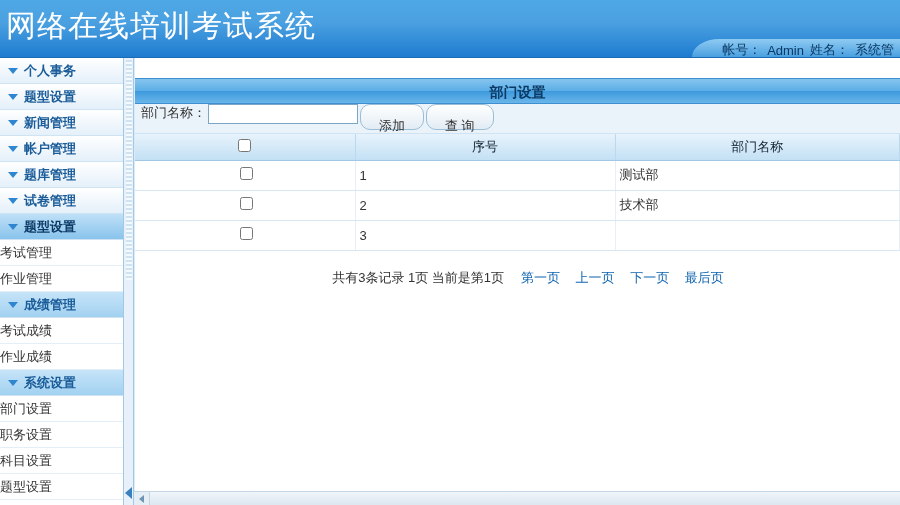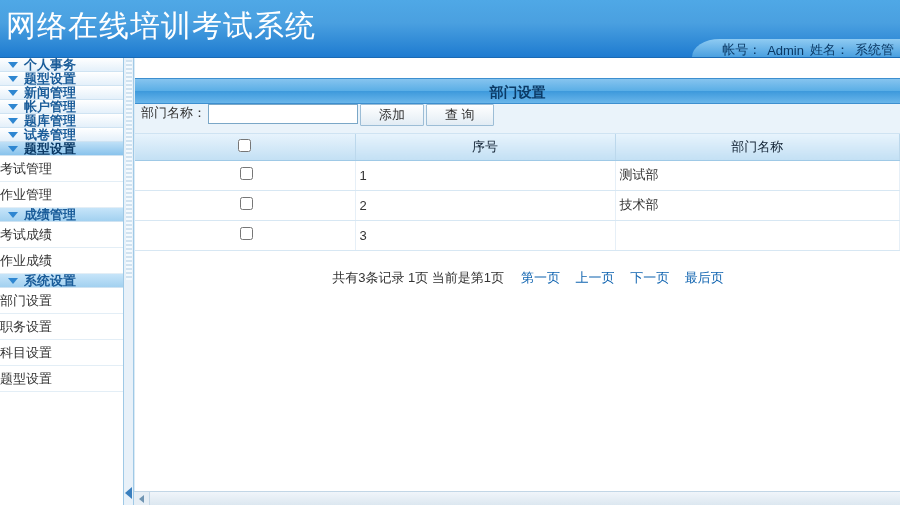--- a/index.html
+++ b/index.html
@@ -54,21 +54,21 @@
   }
 
   
   .sidebar {
     width: 124px;
     background: #fff;
     border-right: 1px solid #9fc9e6;
     overflow-y: auto;
   }
   .side-group {
-    height: 14px;
+    height: 26px;
     line-height: 26px;
     padding-left: 8px;
     font-size: 13px;
     color: #1a5c99;
     font-weight: bold;
     border-bottom: 1px solid #cfe3f2;
     background: linear-gradient(to bottom, #ffffff, #e4f0fa);
     cursor: pointer;
     display: flex;
     align-items: center;
@@ -156,25 +156,25 @@
     font-size: 13px;
   }
   .filter-bar input[type="text"] {
     width: 150px;
     height: 20px;
     border: 1px solid #7aa7c7;
     background: #fff;
     padding: 0 4px;
   }
   .btn {
-    height: 22px;
-    padding: 0 18px;
+    height: 16px;
+    padding: 12px 18px;
     border: 1px solid #9cbdd6;
     background: linear-gradient(to bottom, #ffffff, #e2ecf4);
-    border-radius: 1px;
+    border-radius: 10px;
     cursor: pointer;
     font-size: 13px;
     color: #333;
   }
 
   
   .tbl {
     width: 100%;
     border-collapse: collapse;
   }

